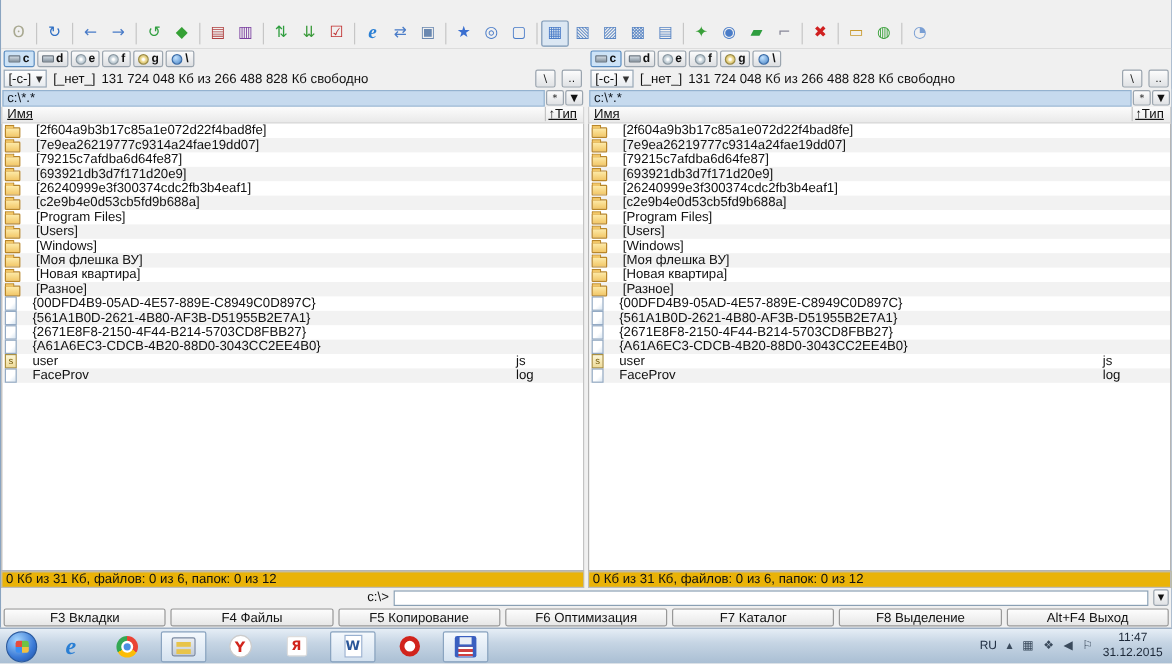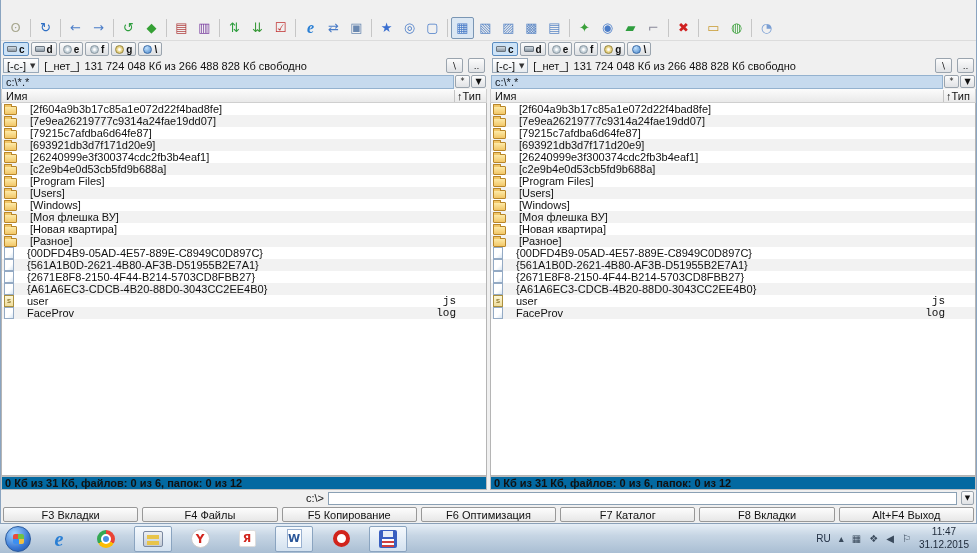--- a/index.html
+++ b/index.html
@@ -71,47 +71,47 @@
   .free-text { flex: 1; white-space: nowrap; overflow: hidden; }
   .sq-btn { width: 17px; height: 15px; display: inline-flex; align-items: center; justify-content: center;
             border: 1px solid #9aa4ae; border-radius: 2px; font-size: 9px;
             background: linear-gradient(#fcfcfc, #e0e2e5); font-family: "DejaVu Sans", sans-serif; }
   .sq-btn.sm { width: 15px; height: 13px; font-size: 8px; }
 
   .pathrow { height: 15px; flex: 0 0 15px; display: flex; align-items: center; gap: 1px;
              padding: 0 1px; background: #f0f0f0; }
   .pathfield { flex: 1; height: 14px; display: flex; align-items: center; padding-left: 3px;
                background: #c6daee; border: 1px solid #94b2cf; color: #10161e; }
-  .colheaders { height: 14px; flex: 0 0 14px; display: flex; align-items: flex-end;
+  .colheaders { height: 14px; flex: 0 0 14px; display: flex; align-items: flex-start;
                 background: linear-gradient(#fcfcfc, #e9e9e9);
-                border: 1px solid #cfcfcf; border-top: none; }
+                border: 1px solid #cfcfcf; border-top: none; text-decoration: underline; }
   .col-name { flex: 1; padding-left: 4px; }
   .col-type { width: 32px; border-left: 1px solid #c4c4c4; padding-left: 2px; }
 
   .filelist { flex: 1; min-height: 0; overflow: hidden; background: #fff;
               border: 1px solid #b5b5b5; border-top: none; }
   .file-row { height: 12px; display: flex; align-items: center; gap: 13px; padding-left: 2px; }
   .filelist div:nth-of-type(even) { background: #f2f2f2; }
   .fname { flex: 1; white-space: nowrap; overflow: hidden; }
-  .ftype { width: 56px; text-align: right; padding-right: 30px; white-space: nowrap; font-family: Liberation Mono, monospace; }
+  .ftype { width: 56px; padding-right: 16px; white-space: nowrap; }
 
   .ficon { flex: 0 0 auto; display: inline-block; position: relative; }
   .ficon.folder { width: 13px; height: 9px; border: 1px solid #b8862a; border-radius: 1px;
                   background: linear-gradient(#fdeaa8, #f2c768); margin-top: 2px; }
   .ficon.folder::before { content: ""; position: absolute; top: -3px; left: -1px; width: 6px; height: 2px;
                           background: #f2c768; border: 1px solid #b8862a; border-bottom: none;
                           border-radius: 1px 1px 0 0; }
   .ficon.file { width: 10px; height: 12px; border: 1px solid #94aac4;
                 background: linear-gradient(135deg, #ffffff 60%, #d9e6f2); }
   .ficon.script { width: 10px; height: 12px; border: 1px solid #ab9040;
                   background: linear-gradient(#fdf7d8, #efdc9a); }
   .ficon.script::after { content: "s"; position: absolute; left: 2px; top: 0; font-size: 8px; color: #7a6010; }
 
   .panelstatus { height: 14px; flex: 0 0 14px; display: flex; align-items: center;
-                 padding-left: 3px; background: #0369a1; border: 1px solid #bcbcbc; font-weight: bold; }
+                 padding-left: 3px; background: #eab308; border: 1px solid #bcbcbc; }
 
   
   .cmdline { height: 16px; flex: 0 0 16px; display: flex; align-items: center;
              gap: 4px; padding: 1px 2px; background: #f0f0f0; }
   .cmd-prompt { margin-left: 303px; white-space: nowrap; }
   .cmd-input { flex: 1; height: 13px; border: 1px solid #8aa0b4; background: #fff;
                font: 11px "Liberation Sans", sans-serif; padding: 0 2px; outline: none; }
   .cmd-drop { width: 13px; height: 14px; font-size: 7px; }
 
   .fkeys { height: 17px; flex: 0 0 17px; display: flex; gap: 4px; padding: 1px 2px; background: #f0f0f0; }
@@ -608,21 +608,21 @@
       <span class="fkey">F3 Вкладки</span>
 
       <span class="fkey">F4 Файлы</span>
 
       <span class="fkey">F5 Копирование</span>
 
       <span class="fkey">F6 Оптимизация</span>
 
       <span class="fkey">F7 Каталог</span>
 
-      <span class="fkey">F8 Вкладки</span>
+      <span class="fkey">F8 Выделение</span>
 
       <span class="fkey">Alt+F4 Выход</span>
     </div>
 
 </div>
 
 <div class="taskbar">
   <span class="start-orb">
     <span class="orb-flag"></span>
   </span>

